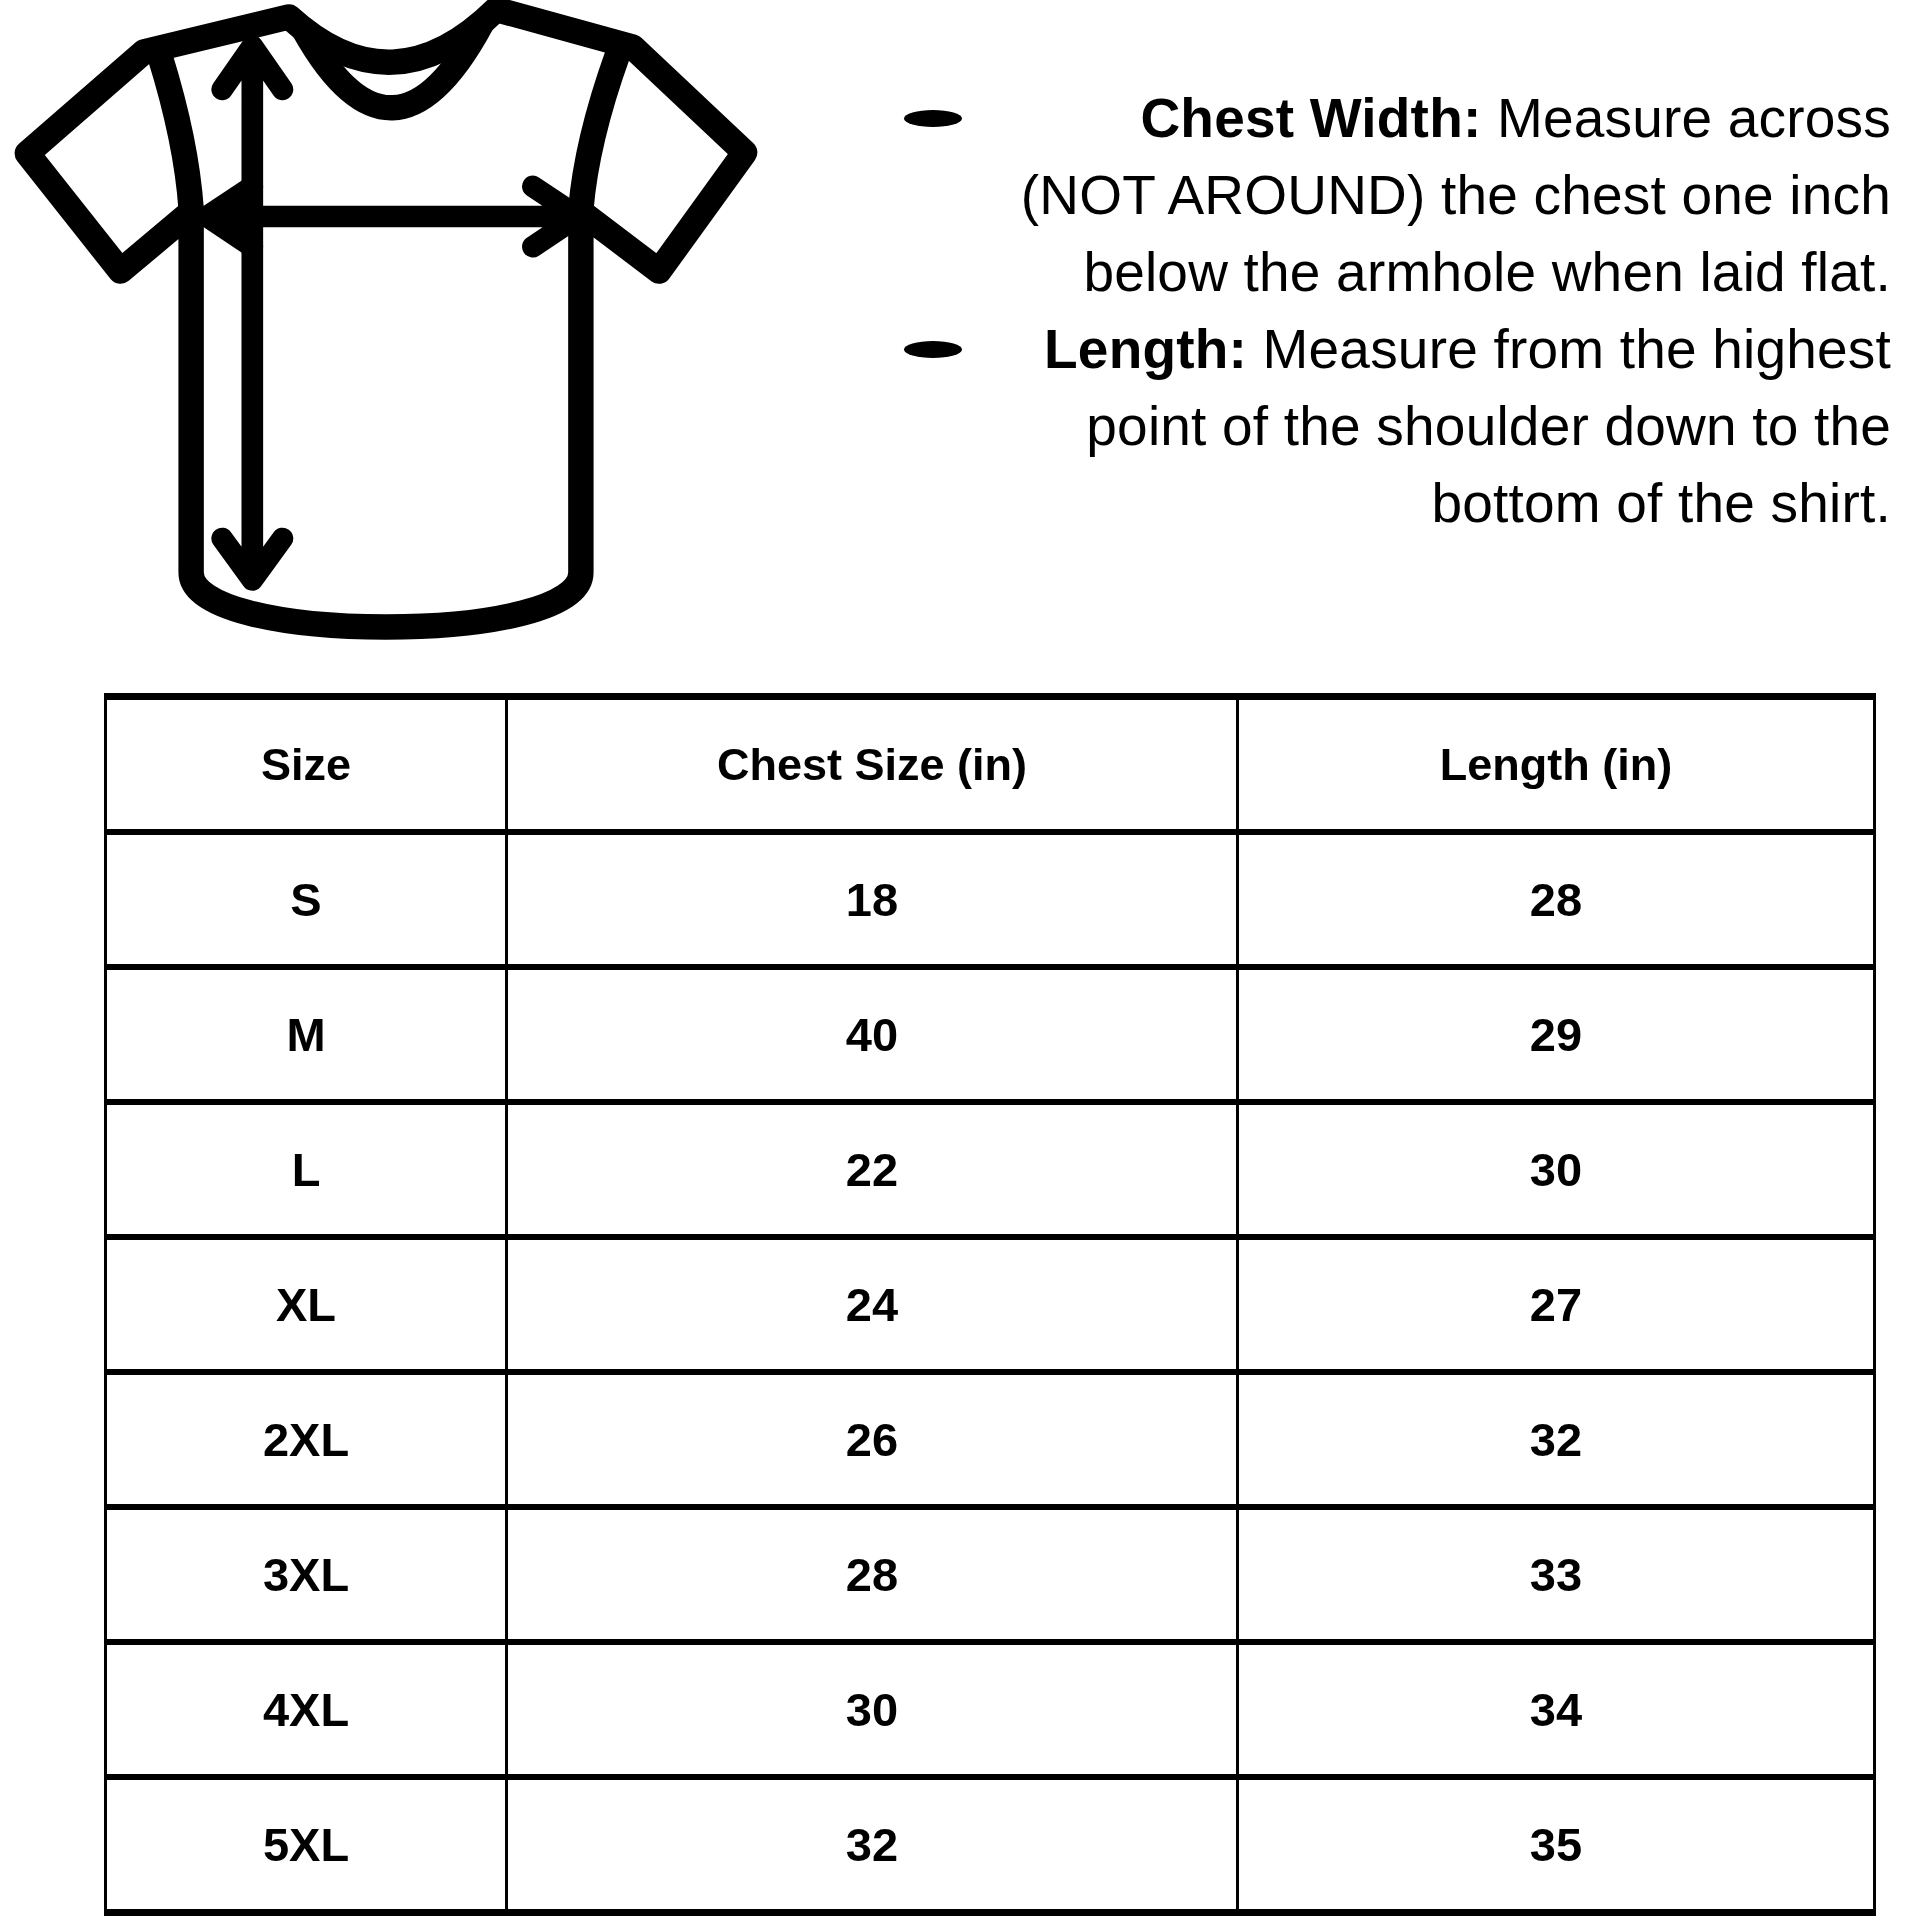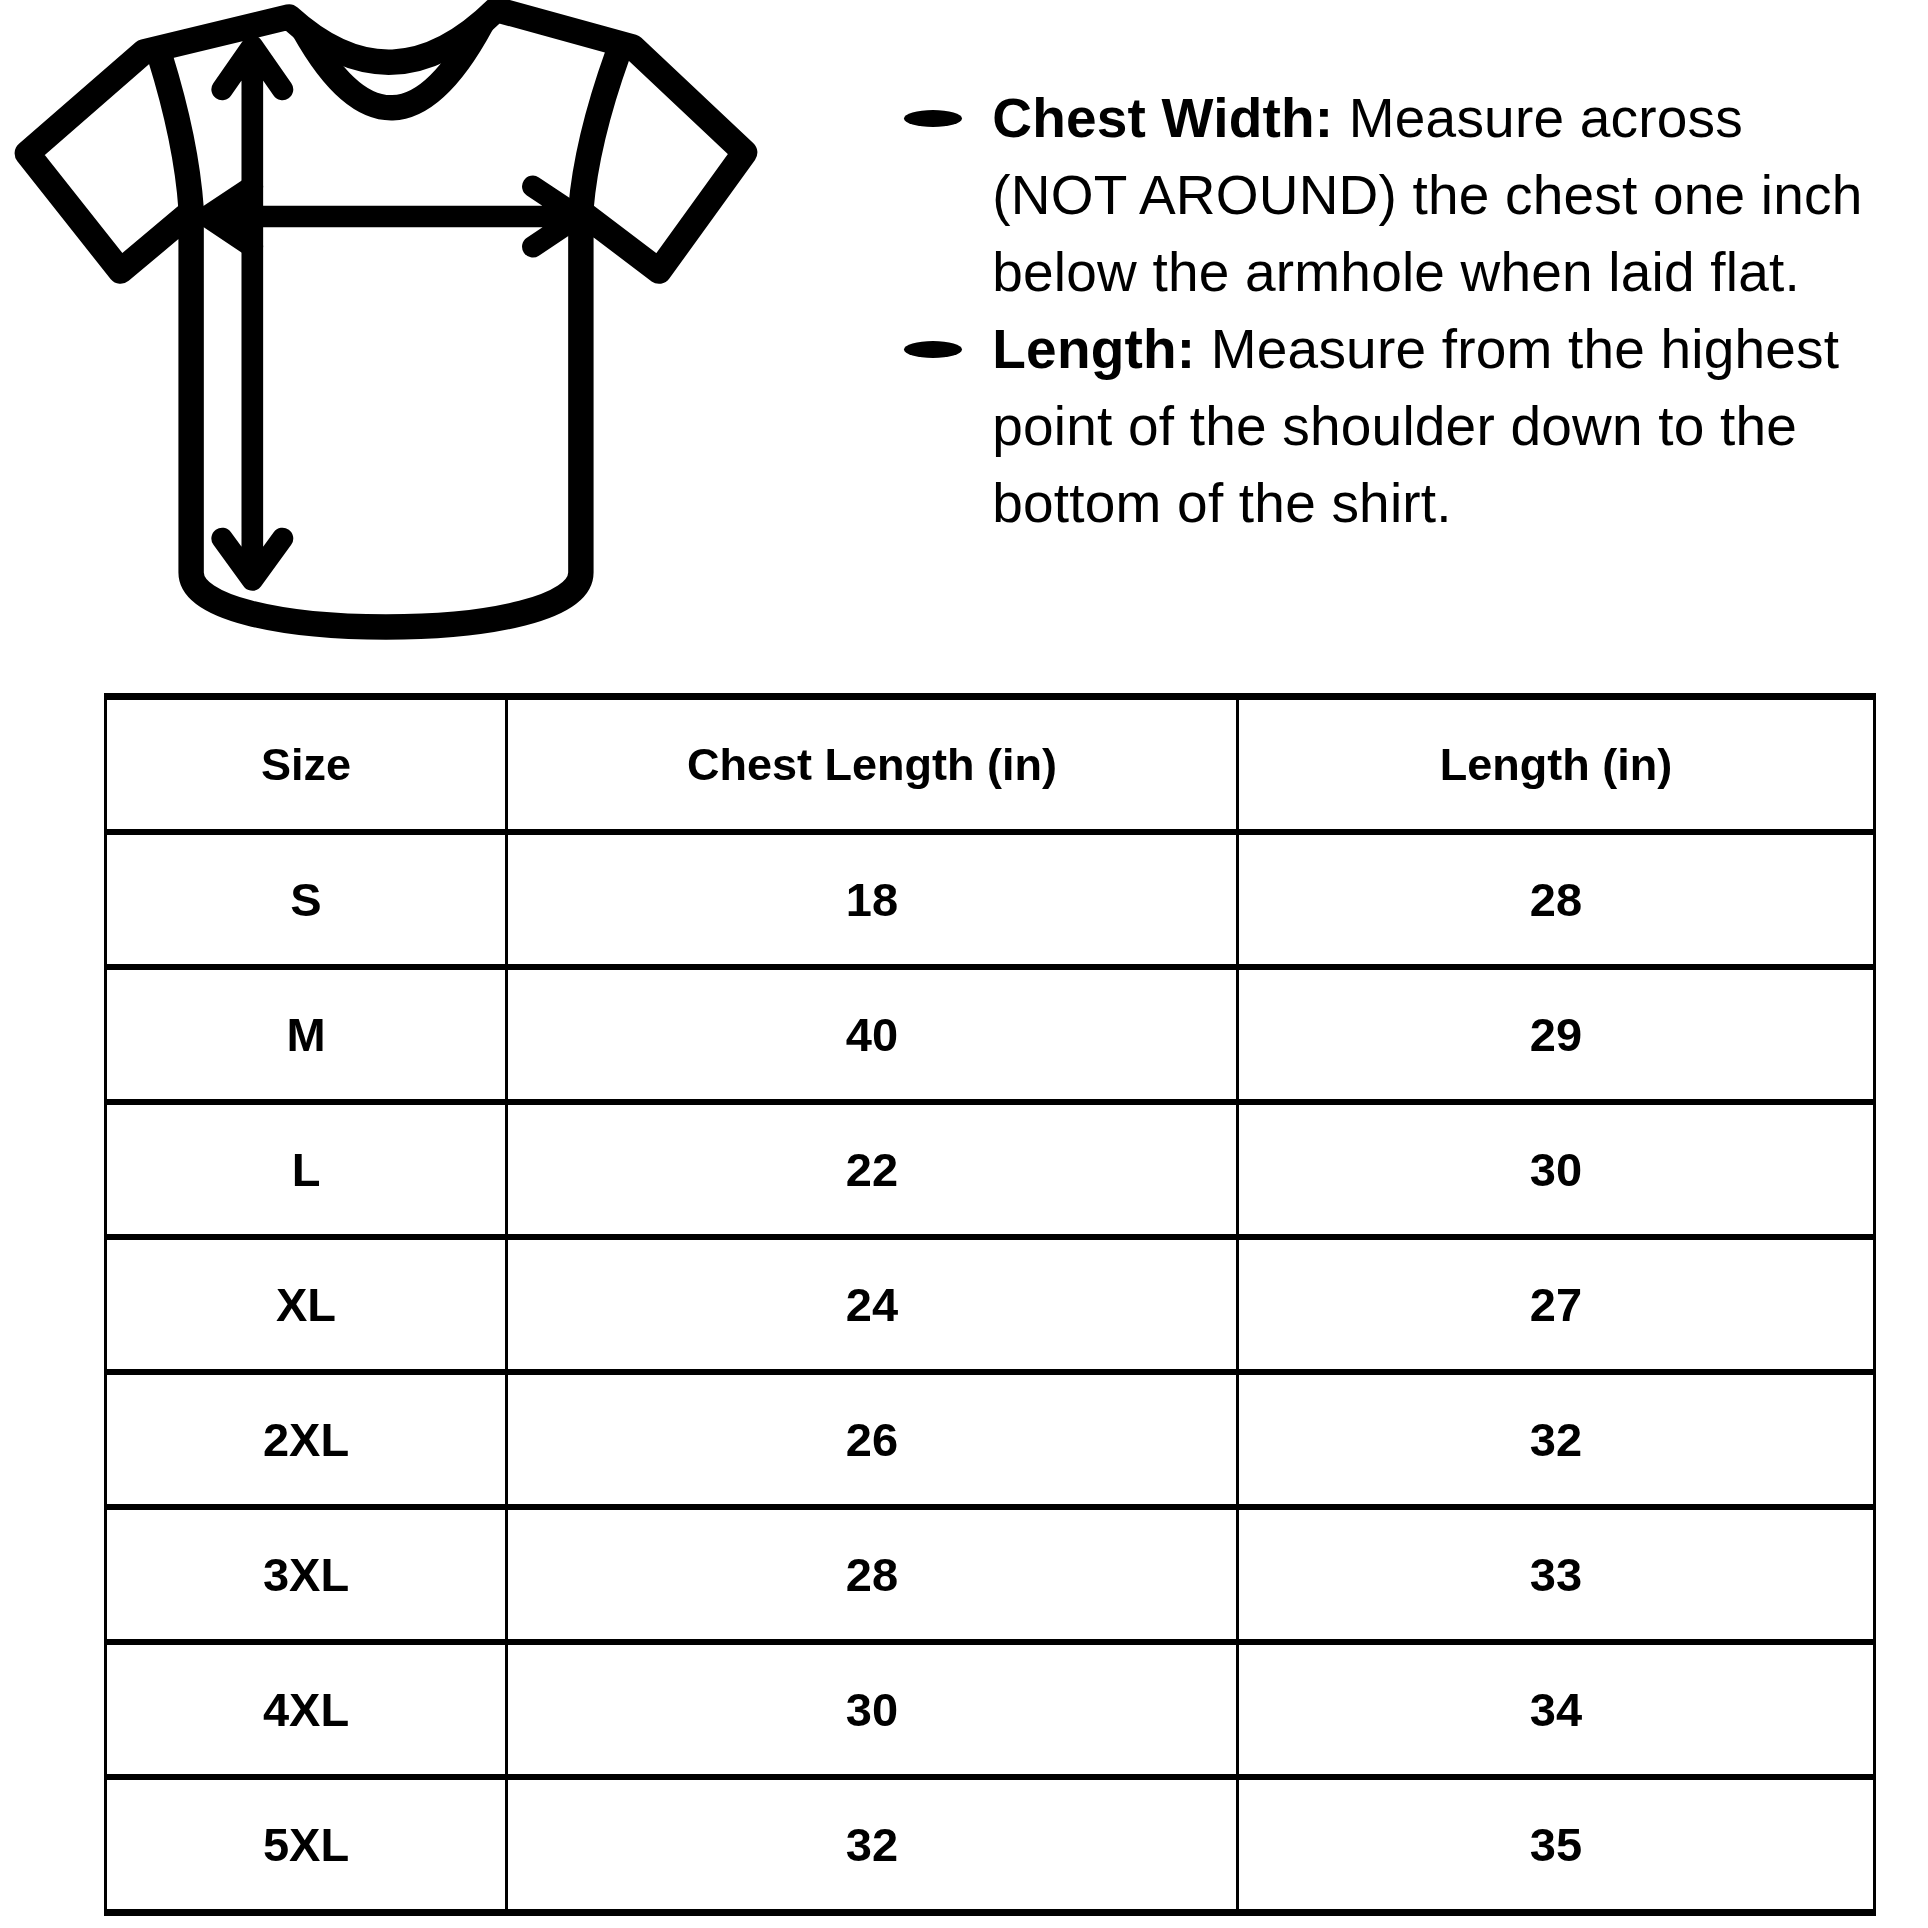--- a/index.html
+++ b/index.html
@@ -35,21 +35,21 @@
     width:998px;
     margin:0;padding:0;
     list-style:none;
     font-size:55px;
     line-height:77px;
     letter-spacing:0.2px;
   }
   .instructions li{
     display:flex;
     align-items:flex-start;
-    margin:0;padding:0;
+    margin:0;padding:0;text-align:right;
   }
   .bullet-dot{
     flex:0 0 58px;
     margin-top:30px;
     width:17px;height:17px;
     min-width:17px;
     border-radius:50%;
     background:#000;
     margin-left:11.3px;
     margin-right:30px;
@@ -132,21 +132,21 @@
 
   <table class="size-table">
     <colgroup>
       <col style="width:401px">
       <col style="width:731px">
       <col style="width:637px">
     </colgroup>
     <thead>
       <tr>
         <th>Size</th>
-        <th>Chest Length (in)</th>
+        <th>Chest Size (in)</th>
         <th>Length (in)</th>
       </tr>
     </thead>
     <tbody>
       <tr>
         <td>S</td>
         <td>18</td>
         <td>28</td>
       </tr>
       <tr>

